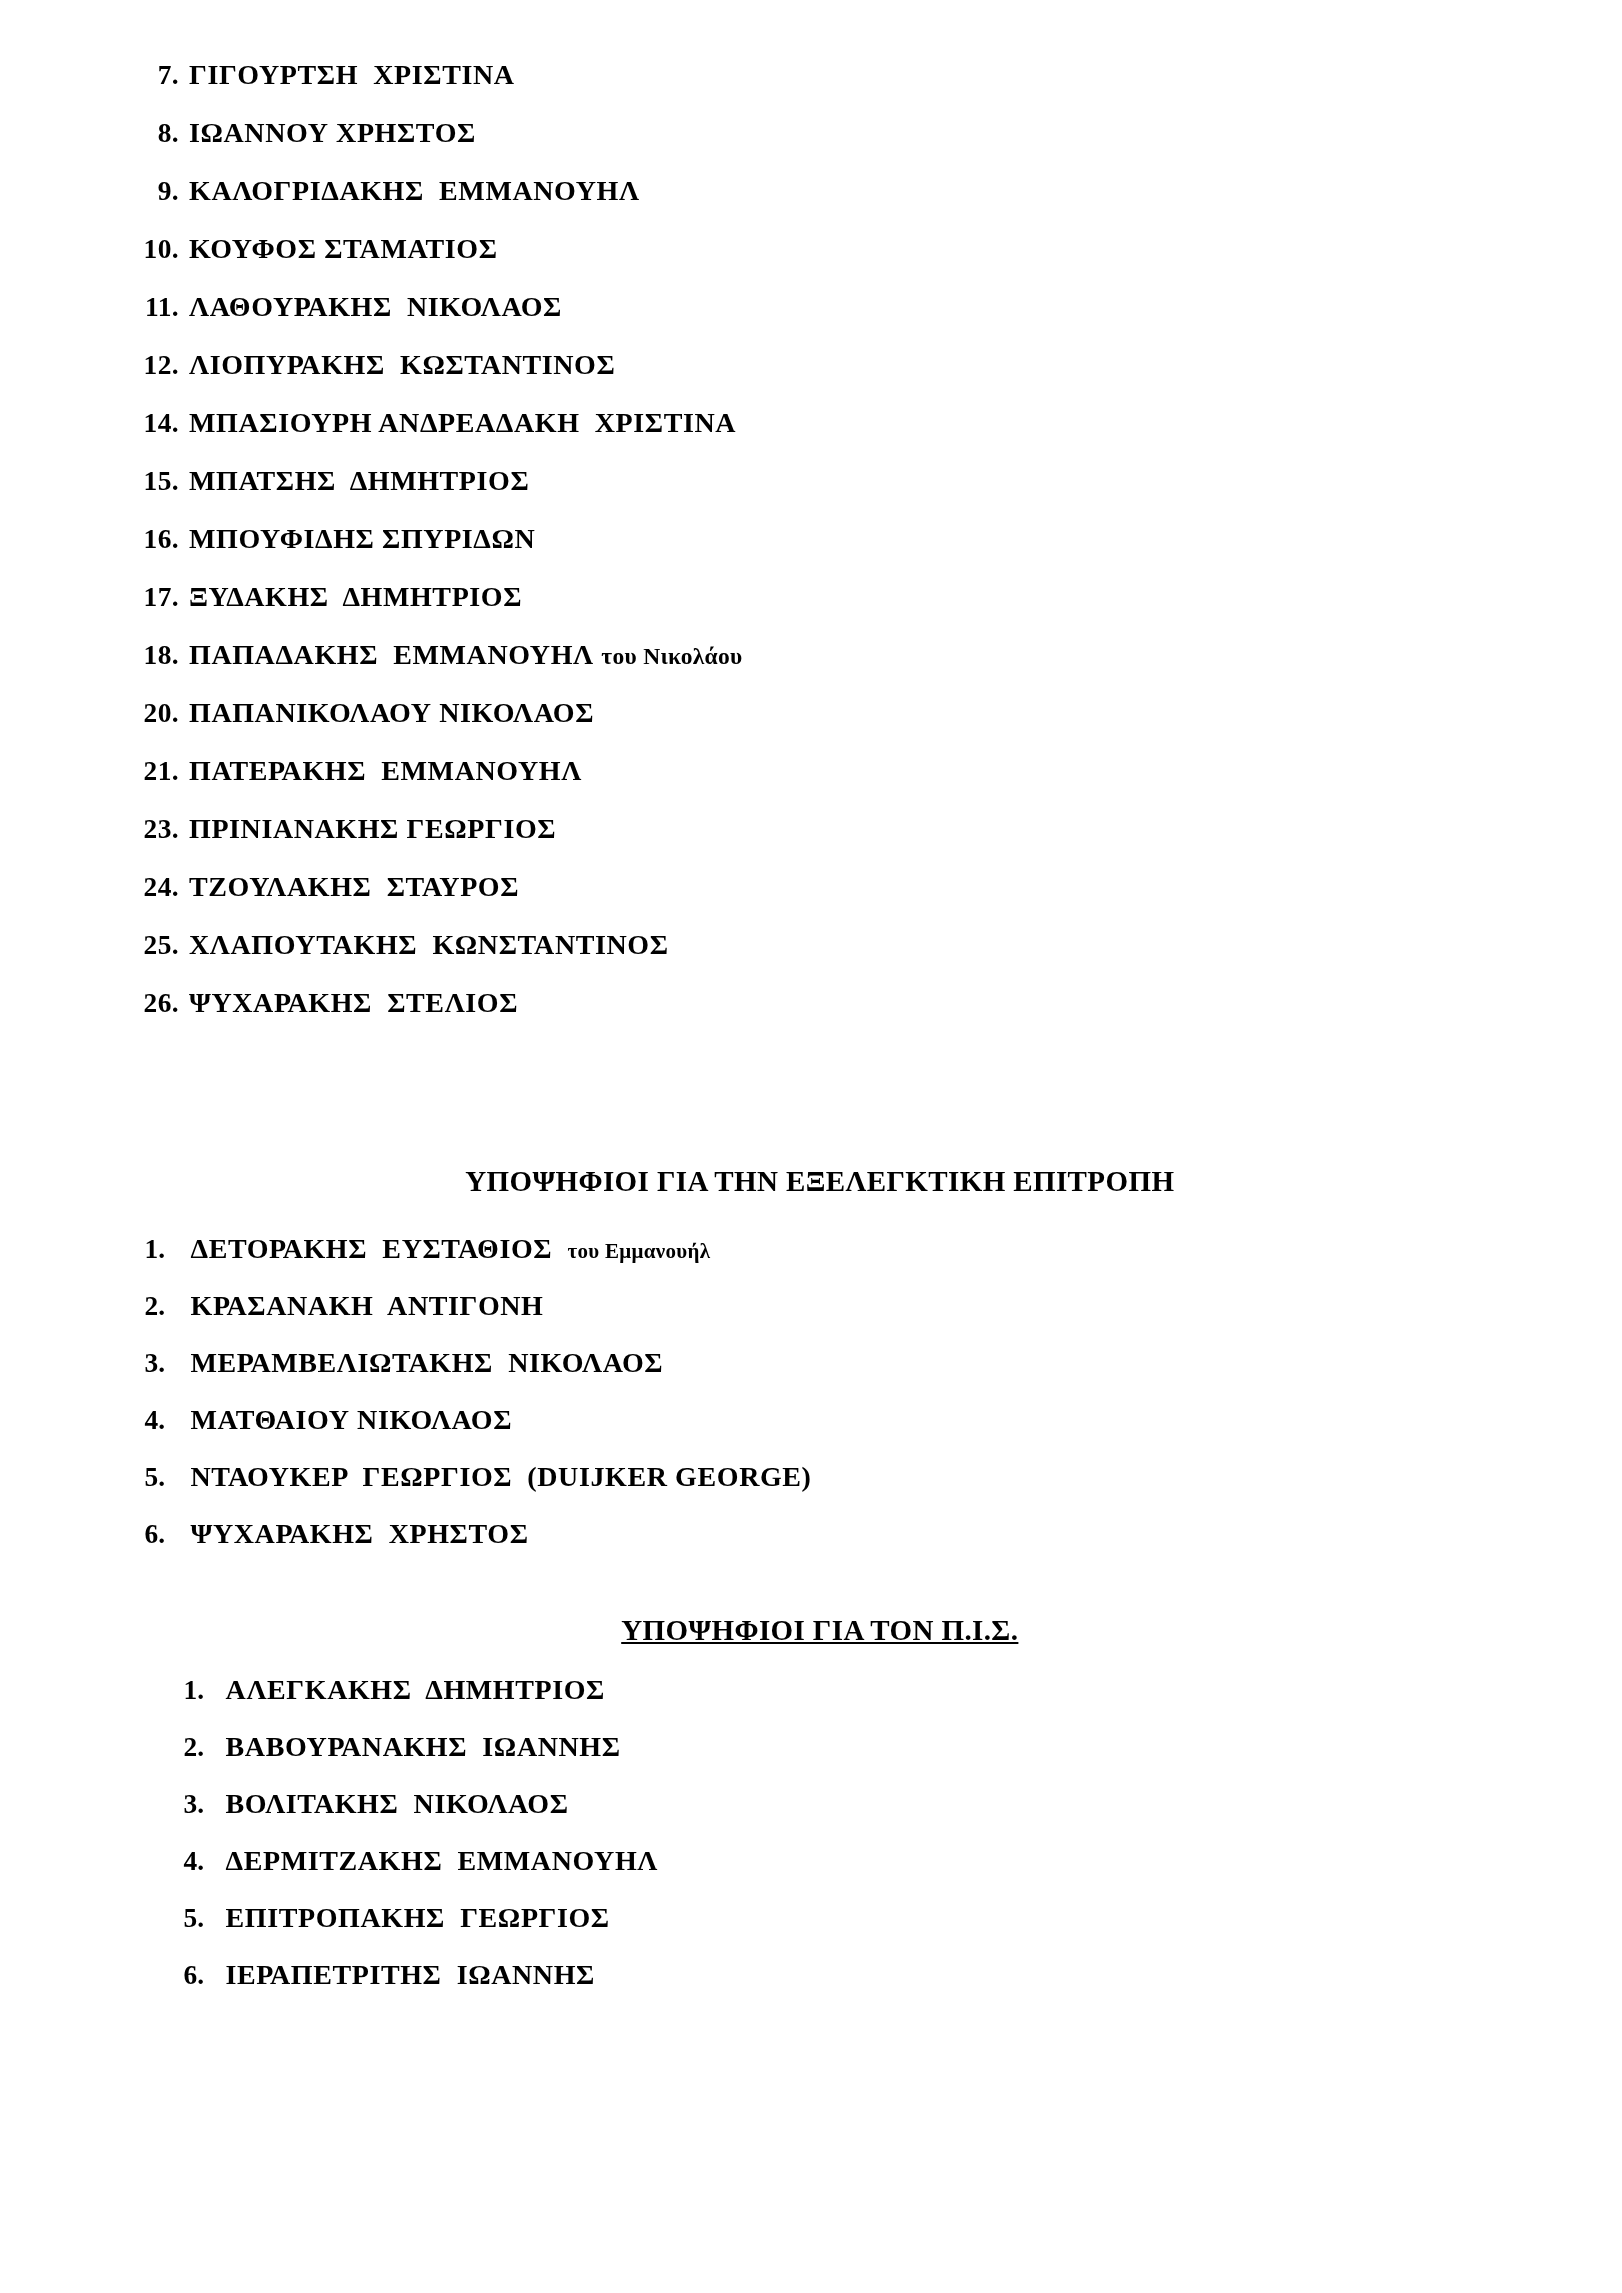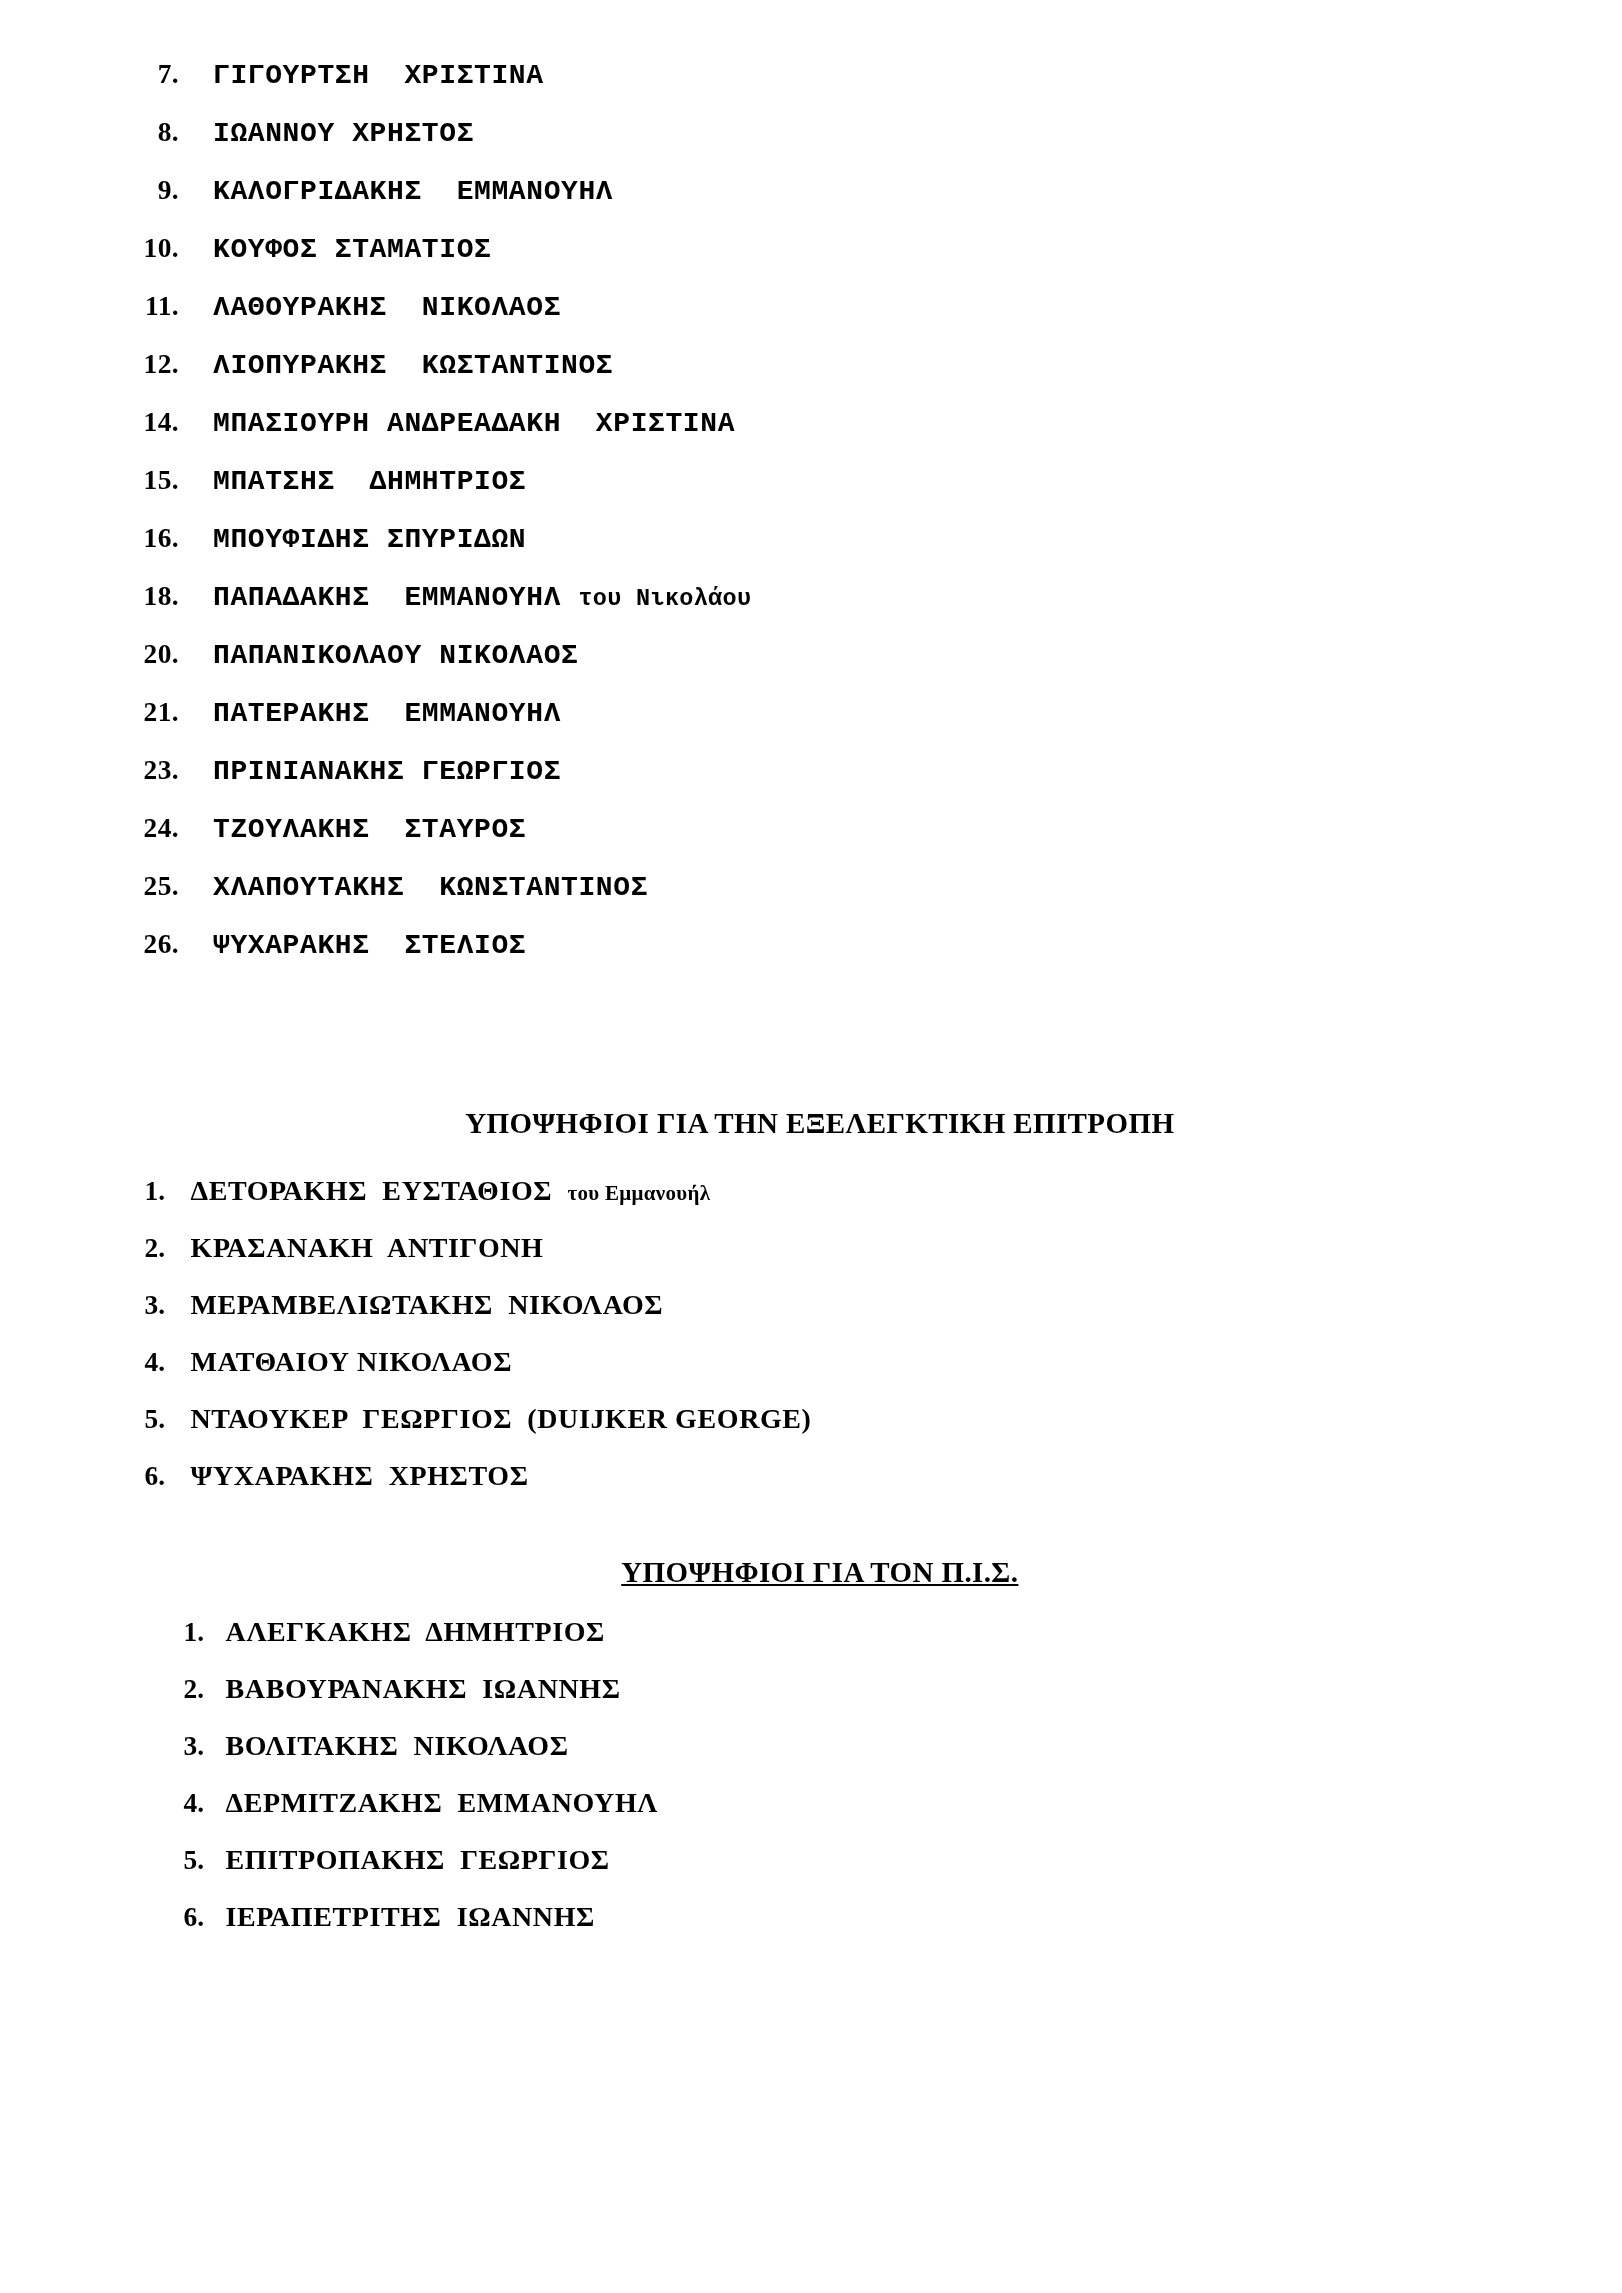--- a/index.html
+++ b/index.html
@@ -41,26 +41,25 @@
     height: 58px;
   }
   .sec-main .num {
     width: 61px;
     text-align: right;
     font-size: 27.4px;
     font-weight: bold;
     letter-spacing: 0.4px;
   }
   .sec-main .name {
-    margin-left: 34px;
+    margin-left: 10px;
     font-size: 28px;
     font-weight: bold;
     letter-spacing: 0.6px;
     white-space: pre;
-    font-family: Liberation Mono, monospace;
   }
   .sec-main .name .patr {
     font-weight: bold;
     font-size: 23.5px;
     letter-spacing: 0.3px;
   }
 
   .gap-block {
     height: 120px;
   }
@@ -162,20 +161,24 @@
     </li>
     <li>
       <span class="num">15.</span>
       <span class="name"><span>ΜΠΑΤΣΗΣ  ΔΗΜΗΤΡΙΟΣ</span><span class="patr"></span></span>
     </li>
     <li>
       <span class="num">16.</span>
       <span class="name"><span>ΜΠΟΥΦΙΔΗΣ ΣΠΥΡΙΔΩΝ</span><span class="patr"></span></span>
     </li>
     <li>
+      <span class="num">17.</span>
+      <span class="name"><span>ΞΥΔΑΚΗΣ  ΔΗΜΗΤΡΙΟΣ</span><span class="patr"></span></span>
+    </li>
+    <li>
       <span class="num">18.</span>
       <span class="name"><span>ΠΑΠΑΔΑΚΗΣ  ΕΜΜΑΝΟΥΗΛ </span><span class="patr">του Νικολάου</span></span>
     </li>
     <li>
       <span class="num">20.</span>
       <span class="name"><span>ΠΑΠΑΝΙΚΟΛΑΟΥ ΝΙΚΟΛΑΟΣ</span><span class="patr"></span></span>
     </li>
     <li>
       <span class="num">21.</span>
       <span class="name"><span>ΠΑΤΕΡΑΚΗΣ  ΕΜΜΑΝΟΥΗΛ</span><span class="patr"></span></span>

